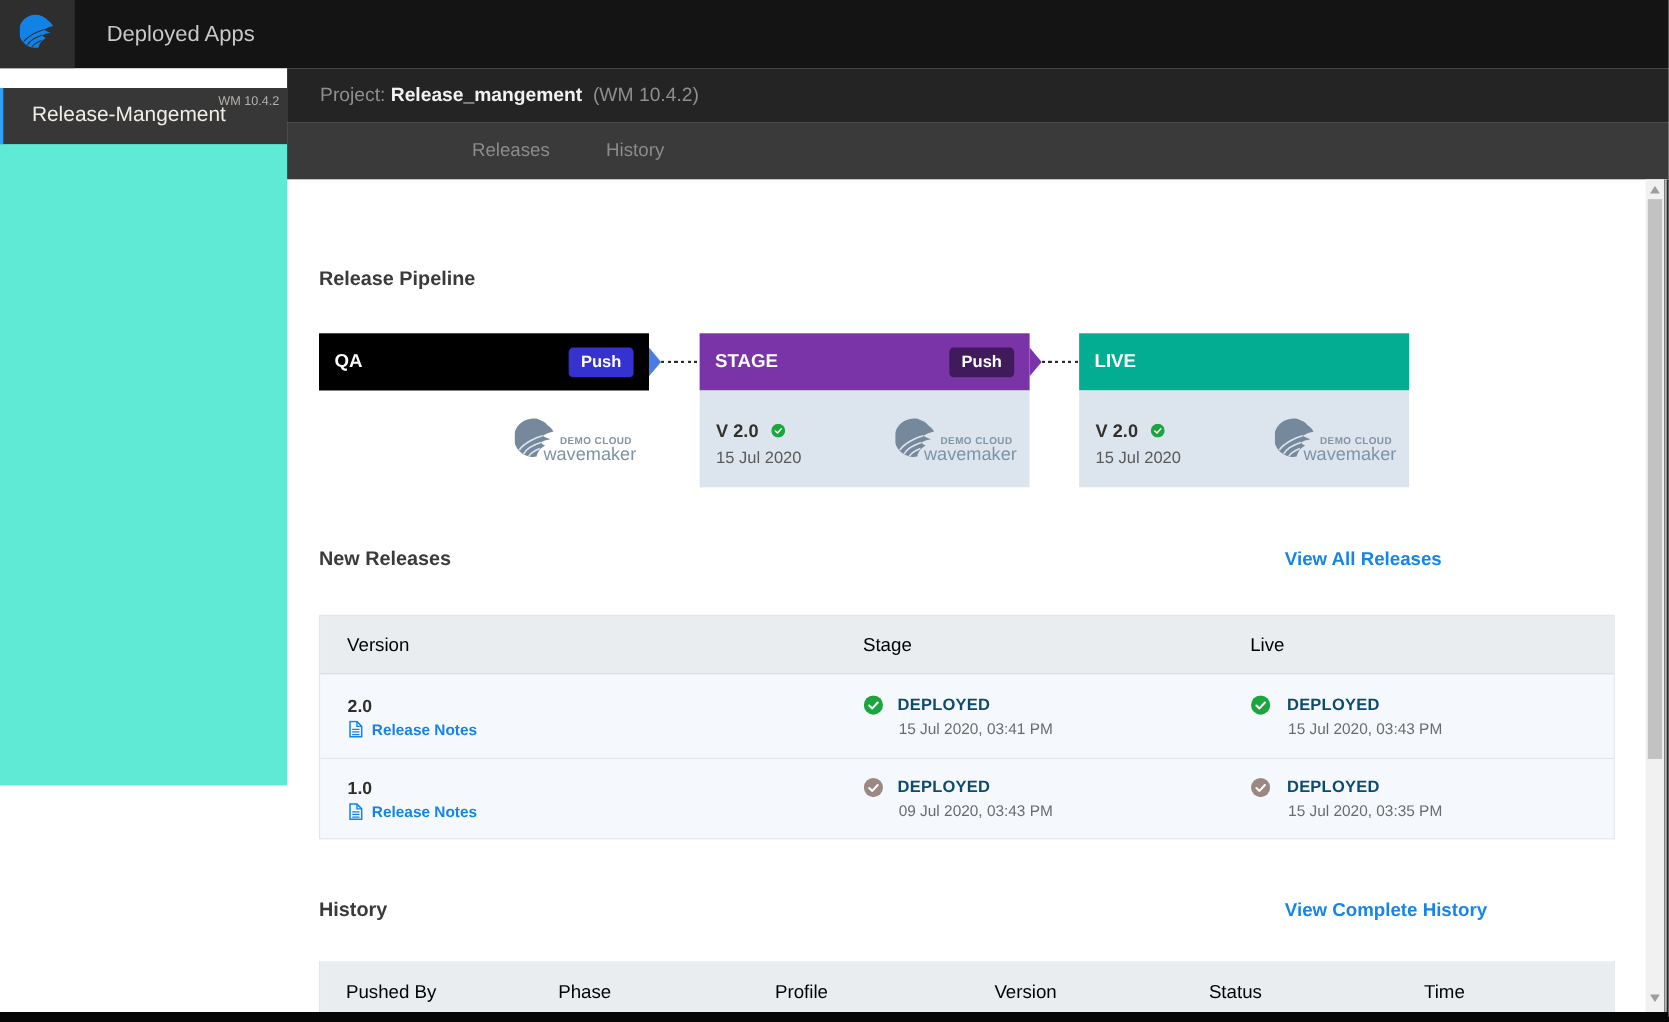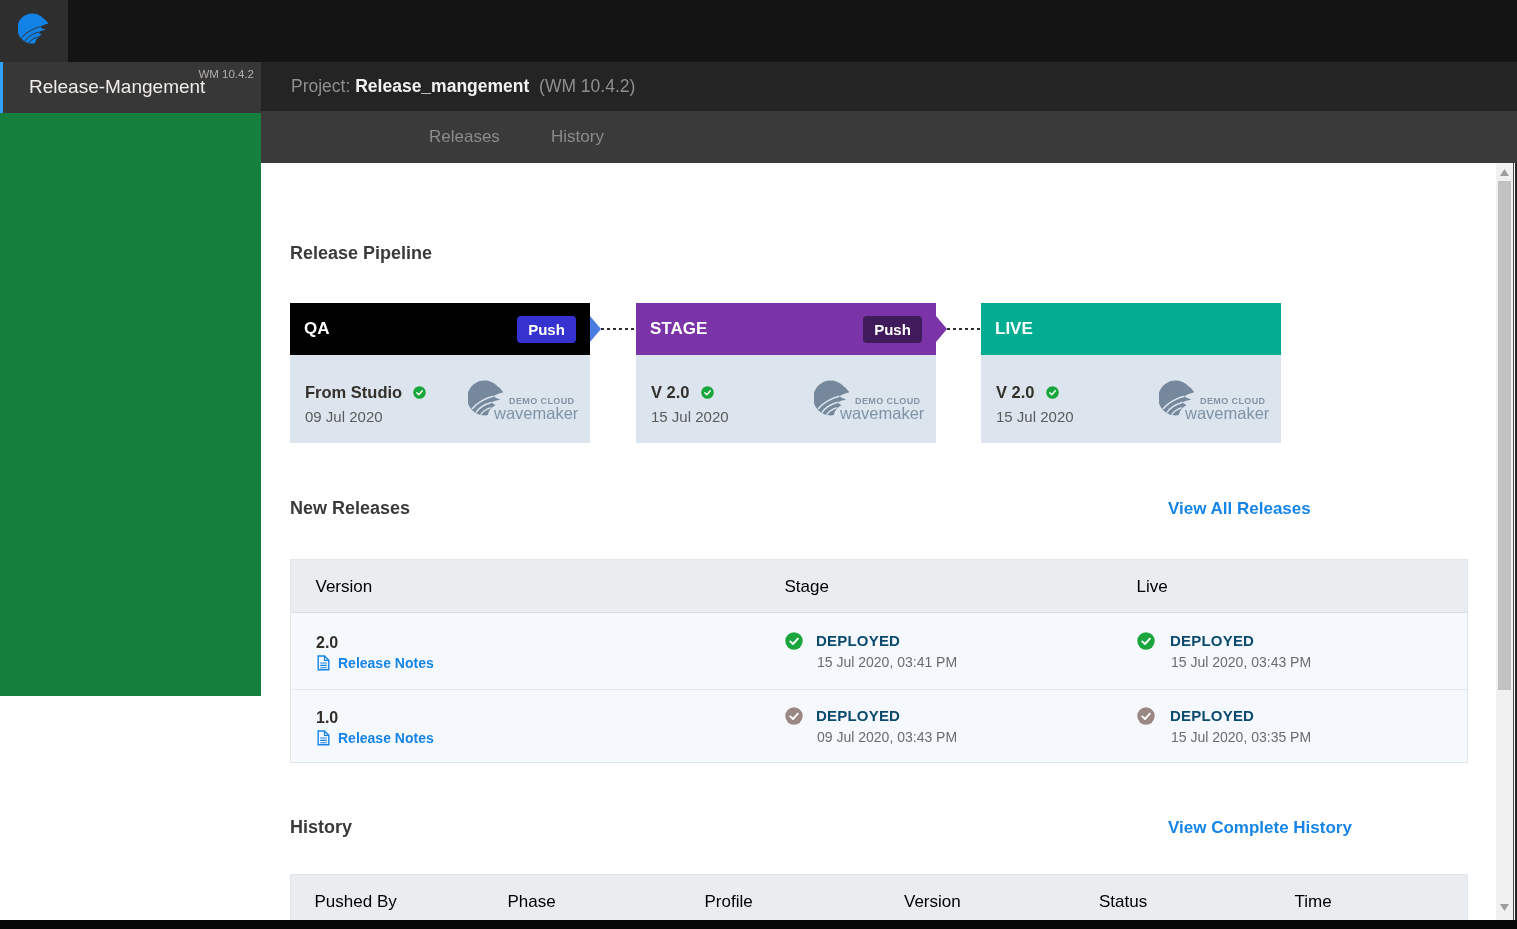--- a/index.html
+++ b/index.html
@@ -2,21 +2,21 @@
 <html><head>
 <meta charset="utf-8">
 <style>
 *{margin:0;padding:0;box-sizing:border-box}
 body{width:1517px;height:929px;position:relative;overflow:hidden;font-family:"Liberation Sans",sans-serif;background:#fff}
 
 .topbar{position:absolute;left:0;top:0;width:1517px;height:62px;background:#141414}
 .logobox{position:absolute;left:0;top:0;width:68px;height:62px;background:#2e2e2e}
 .appttl{position:absolute;left:97px;top:0;line-height:62px;font-size:20px;color:#c9c9c9}
 
-.sidebar{position:absolute;left:0;top:62px;width:261px;height:634px;background:#15803d}
+.sidebar{position:absolute;left:0;top:80px;width:261px;height:634px;background:#5eead4}
 .sideitem{position:absolute;left:0;top:0;width:261px;height:51px;background:#373737;border-left:3px solid #2fa0f5}
 .sideitem .nm{position:absolute;left:26px;top:14px;font-size:19px;color:#f0ece7}
 .sideitem .wm{position:absolute;right:7px;top:6px;font-size:11.5px;color:#b3afac}
 
 .projbar{position:absolute;left:261px;top:62px;width:1256px;height:49px;background:#242424;font-size:17.5px;line-height:49px;color:#8f8f8f}
 .projbar .in{margin-left:30px}
 .projbar b{color:#f2f2f2;font-weight:700}
 
 .tabsbar{position:absolute;left:261px;top:111px;width:1256px;height:52px;background:#3a3a3a}
 .tab-active{position:absolute;left:29px;top:0;width:114px;height:52px;background:#fff;border-top:3px solid #1e88e5;text-align:center;line-height:49px;font-size:16px;font-weight:700;color:#1c1c1c}
@@ -74,20 +74,21 @@
  </defs>
 </svg>
 
 <div class="topbar">
   <div class="logobox">
     <svg width="31" height="31" style="position:absolute;left:18px;top:13px" viewBox="0 0 64 64">
       <use href="#wavefill" fill="#1283e6"></use>
         <use href="#wavegaps" stroke="#2e2e2e" stroke-width="2"></use>
     </svg>
   </div>
+  <div class="appttl">Deployed Apps</div>
 </div>
 
 <div class="sidebar">
   <div class="sideitem">
     <span class="nm">Release-Mangement</span>
     <span class="wm">WM 10.4.2</span>
   </div>
 </div>
 
 <div class="projbar">
@@ -99,27 +100,20 @@
   <div class="tab" style="left:290px">History</div>
 </div>
 
 <div class="h1" style="left:290px;top:243px">Release Pipeline</div>
 
 <div class="card" style="left:290px">
   <div class="chead" style="background:#000000">
       <span class="lbl">QA</span>
       <div class="push" style="background:#3632cf">Push</div>
     </div>
-  <div class="cbody">
-    <div class="ctitle">From Studio<svg class="cbadge" width="13" height="13" viewBox="0 0 18 18">
-          <circle cx="9" cy="9" r="8.7" fill="#1aa63c"></circle>
-          <use href="#checkmark"></use>
-        </svg></div>
-    <div class="cdate">09 Jul 2020</div>
-  </div>
   <svg class="clogo" width="120" height="48" viewBox="0 0 120 48">
     <g transform="translate(0,2) scale(0.5625)">
         <use href="#wavefill" fill="#76889b"></use>
         <use href="#wavegaps" stroke="#dce5ee" stroke-width="2.6"></use>
       </g>
     <text x="41" y="26" font-size="9" font-weight="bold" letter-spacing="0.4" fill="#8494a5">DEMO CLOUD</text>
     <text x="26" y="40.5" font-size="16.5" fill="#7f93a6">wavemaker</text>
   </svg>
 </div>
 <div class="arrow" style="left:590px;border-left:11px solid #4a7ce2"></div>

